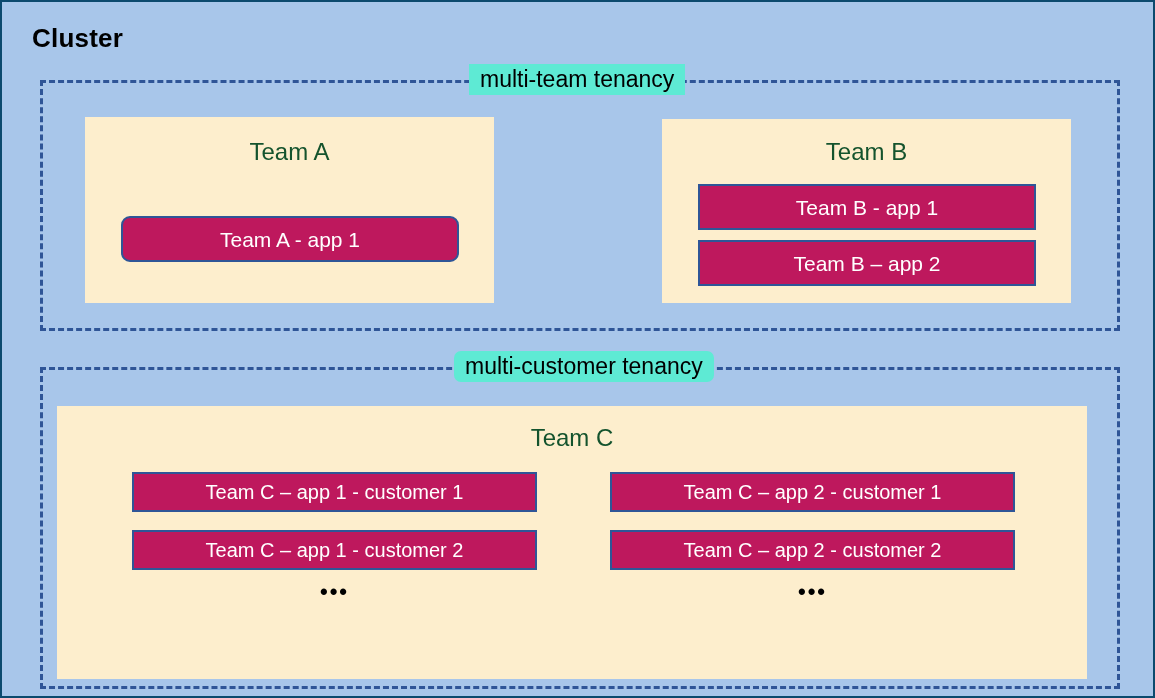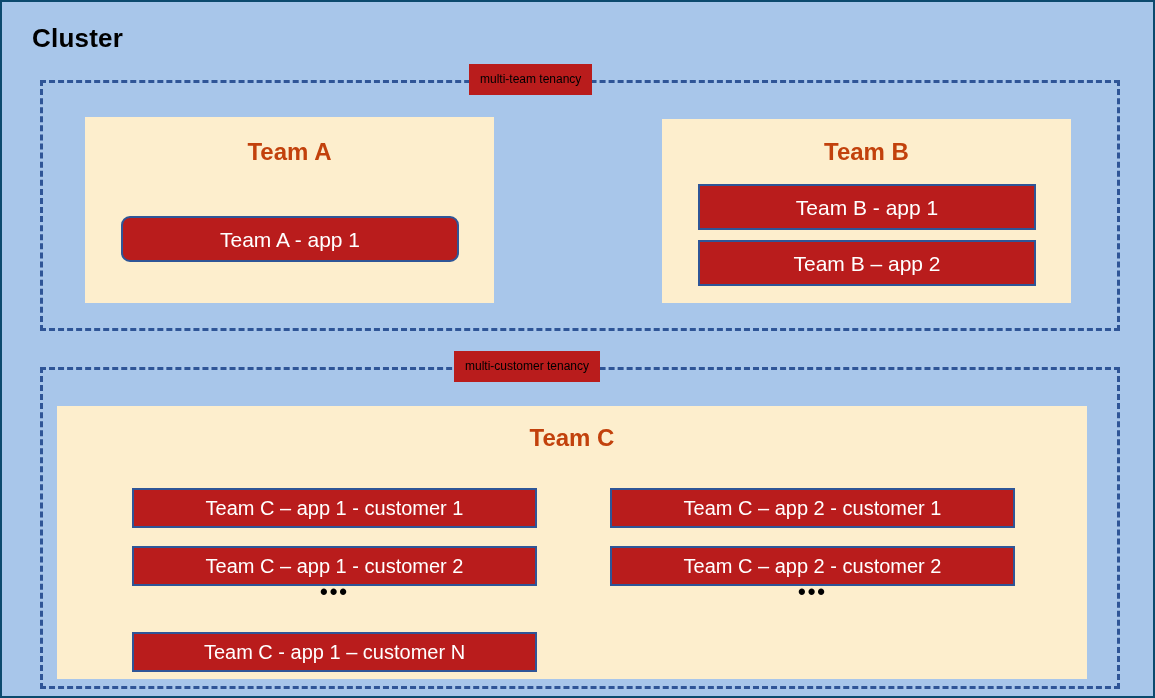--- a/index.html
+++ b/index.html
@@ -52,89 +52,90 @@
   .zone-multi-customer {
     left: 38px;
     top: 365px;
     width: 1080px;
     height: 322px;
   }
 
   
   .zone-label {
     position: absolute;
-    background: #b91c1c;
+    background: #5eead4;
     color: #000000;
-    font-size: 12px;
+    font-size: 23px;
     line-height: 20px;
     padding: 5px 11px 6px 11px;
     white-space: nowrap;
     z-index: 5;
   }
   .zone-label-team {
     left: 467px;
     top: 62px;
   }
   .zone-label-customer {
     left: 452px;
     top: 349px;
+    border-radius: 7px;
   }
 
   
   .team-panel {
     position: absolute;
     box-sizing: border-box;
     background: #fdeecd;
     z-index: 3;
   }
   .team-a { left: 83px;  top: 115px; width: 409px;  height: 186px; }
   .team-b { left: 660px; top: 117px; width: 409px;  height: 184px; }
   .team-c { left: 55px;  top: 404px; width: 1030px; height: 273px; }
 
   .team-title {
     position: absolute;
     left: 0;
     right: 0;
     text-align: center;
     font-size: 24px;
-    font-weight: bold;
-    color: #c2410c;
+    font-weight: normal;
+    color: #14532d;
     line-height: 30px;
     white-space: nowrap;
   }
   .team-a .team-title { top: 20px; }
   .team-b .team-title { top: 18px; }
   .team-c .team-title { top: 17px; }
 
   
   .app-box {
     position: absolute;
     box-sizing: border-box;
-    background: #b91c1c;
+    background: #be185d;
     border: 2px solid #2f5597;
     color: #ffffff;
     font-size: 21px;
     line-height: 1;
     display: flex;
     align-items: center;
     justify-content: center;
     text-align: center;
     white-space: nowrap;
     overflow: hidden;
   }
 
   
   .team-a .app-1 { left: 36px; top: 99px; width: 338px; height: 46px; border-radius: 9px; }
 
   
   .team-b .app-1 { left: 36px; top: 65px; width: 338px; height: 46px; }
   .team-b .app-2 { left: 36px; top: 121px; width: 338px; height: 46px; }
 
   
-  .team-c .app-box { width: 405px; height: 40px; font-size: 20px; margin-top: 16px; }
+  .team-c .app-box { width: 405px; height: 40px; font-size: 20px; }
   .team-c .col-left  { left: 75px; }
   .team-c .col-right { left: 553px; }
   .team-c .row-1 { top: 66px; }
   .team-c .row-2 { top: 124px; }
   .team-c .row-n { top: 210px; }
 
   
   .ellipsis {
     position: absolute;
     font-size: 22px;
@@ -173,20 +174,19 @@
   <div class="tenancy-zone zone-multi-customer"></div>
 
   <div class="zone-label zone-label-customer">multi-customer tenancy</div>
 
   <div class="team-panel team-c">
     <div class="team-title">Team C</div>
 
     <div class="app-box col-left row-1">Team C – app 1 - customer 1</div>
     <div class="app-box col-left row-2">Team C – app 1 - customer 2</div>
     <div class="ellipsis col-left">•••</div>
-    <div class="app-box col-left row-n">Team C - app 1 – customer N</div>
 
     <div class="app-box col-right row-1">Team C – app 2 - customer 1</div>
     <div class="app-box col-right row-2">Team C – app 2 - customer 2</div>
     <div class="ellipsis col-right">•••</div>
   </div>
 
 </div>
 
 </body></html>

